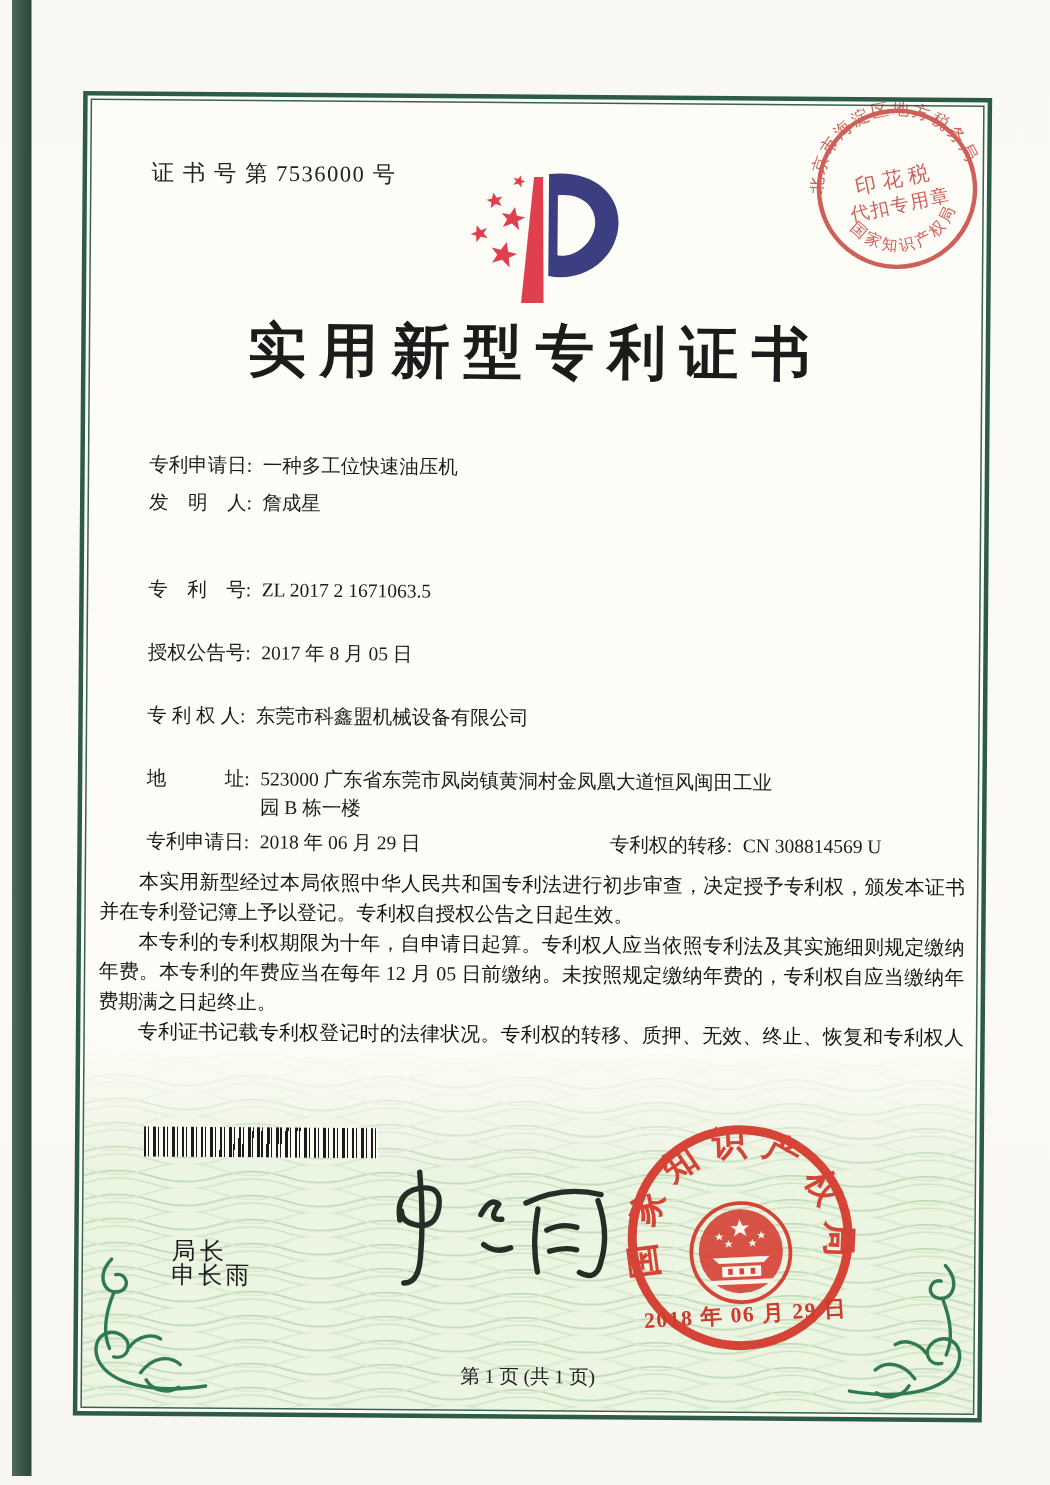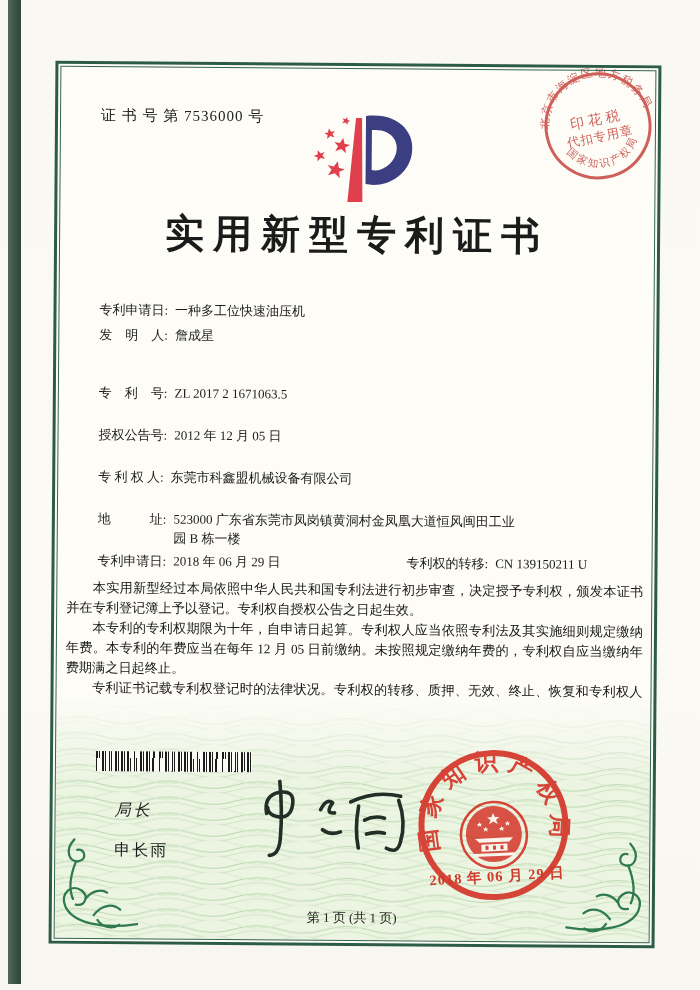--- a/index.html
+++ b/index.html
@@ -48,21 +48,21 @@
   .flourish.fl-left{left:-8px;top:768px;}
   .flourish.fl-right{right:-8px;top:768px;transform:scaleX(-1);}
   .barcode{
     position:absolute;left:43px;top:687px;width:156px;height:20px;
     background:repeating-linear-gradient(90deg,
       #1b1b1b 0 1.5px,#fbfbf6 1.5px 2.7px,
       #1b1b1b 2.7px 3.5px,#fbfbf6 3.5px 6.1px,
       #1b1b1b 6.1px 8.1px,#fbfbf6 8.1px 9.3px,
       #1b1b1b 9.3px 10px,#fbfbf6 10px 12.6px);
   }
-  .signer-title{position:absolute;left:62px;top:736px;font-size:16px;letter-spacing:3px;font-style:italic;}
+  .signer-title{position:absolute;left:62px;top:760px;font-size:16px;letter-spacing:3px;}
   .signer-name{position:absolute;left:62px;top:776px;font-size:16px;letter-spacing:2px;}
   .signature{position:absolute;left:198px;top:706px;width:168px;height:108px;}
   .seal{position:absolute;left:353px;top:670px;width:176px;height:176px;opacity:.93;}
   .seal-date{
     position:absolute;left:360px;top:800px;width:170px;text-align:center;
     color:#cf3a2c;font-size:14.5px;letter-spacing:1px;transform:rotate(-4deg);font-weight:600;
   }
   .footer{
     position:absolute;left:0;top:843px;width:100%;text-align:center;font-size:13px;color:#222;
   }
@@ -120,36 +120,36 @@
   <div class="frow" style="top:261px">
     <span class="lbl">发　明　人:</span>
     <span class="val">詹成星</span>
   </div>
   <div class="frow" style="top:319px">
     <span class="lbl">专　利　号:</span>
     <span class="val">ZL 2017 2 1671063.5</span>
   </div>
   <div class="frow" style="top:361px">
     <span class="lbl">授权公告号:</span>
-    <span class="val">2012 年 12 月 05 日</span>
+    <span class="val">2017 年 8 月 05 日</span>
   </div>
   <div class="frow" style="top:403px">
     <span class="lbl">专 利 权 人:</span>
     <span class="val">东莞市科鑫盟机械设备有限公司</span>
   </div>
   <div class="frow" style="top:445px">
     <span class="lbl">地　　　址:</span>
     <span class="val">523000 广东省东莞市凤岗镇黄洞村金凤凰大道恒风闽田工业园 B 栋一楼</span>
   </div>
   <div class="frow" style="top:487px;right:43px">
     <span class="lbl">专利申请日:</span>
     <span class="val">2018 年 06 月 29 日</span>
     <span class="pair2">
       <span class="lbl">专利权的转移:</span>
-      <span class="val">CN 139150211 U</span>
+      <span class="val">CN 308814569 U</span>
     </span>
   </div>
 
   <div class="body-text">
     <p>本实用新型经过本局依照中华人民共和国专利法进行初步审查，决定授予专利权，颁发本证书并在专利登记簿上予以登记。专利权自授权公告之日起生效。</p>
     <p>本专利的专利权期限为十年，自申请日起算。专利权人应当依照专利法及其实施细则规定缴纳年费。本专利的年费应当在每年 12 月 05 日前缴纳。未按照规定缴纳年费的，专利权自应当缴纳年费期满之日起终止。</p>
     <p>专利证书记载专利权登记时的法律状况。专利权的转移、质押、无效、终止、恢复和专利权人的姓名或名称、国籍、地址变更等事项记载在专利登记簿上。</p>
   </div>
 
   <div class="band">

